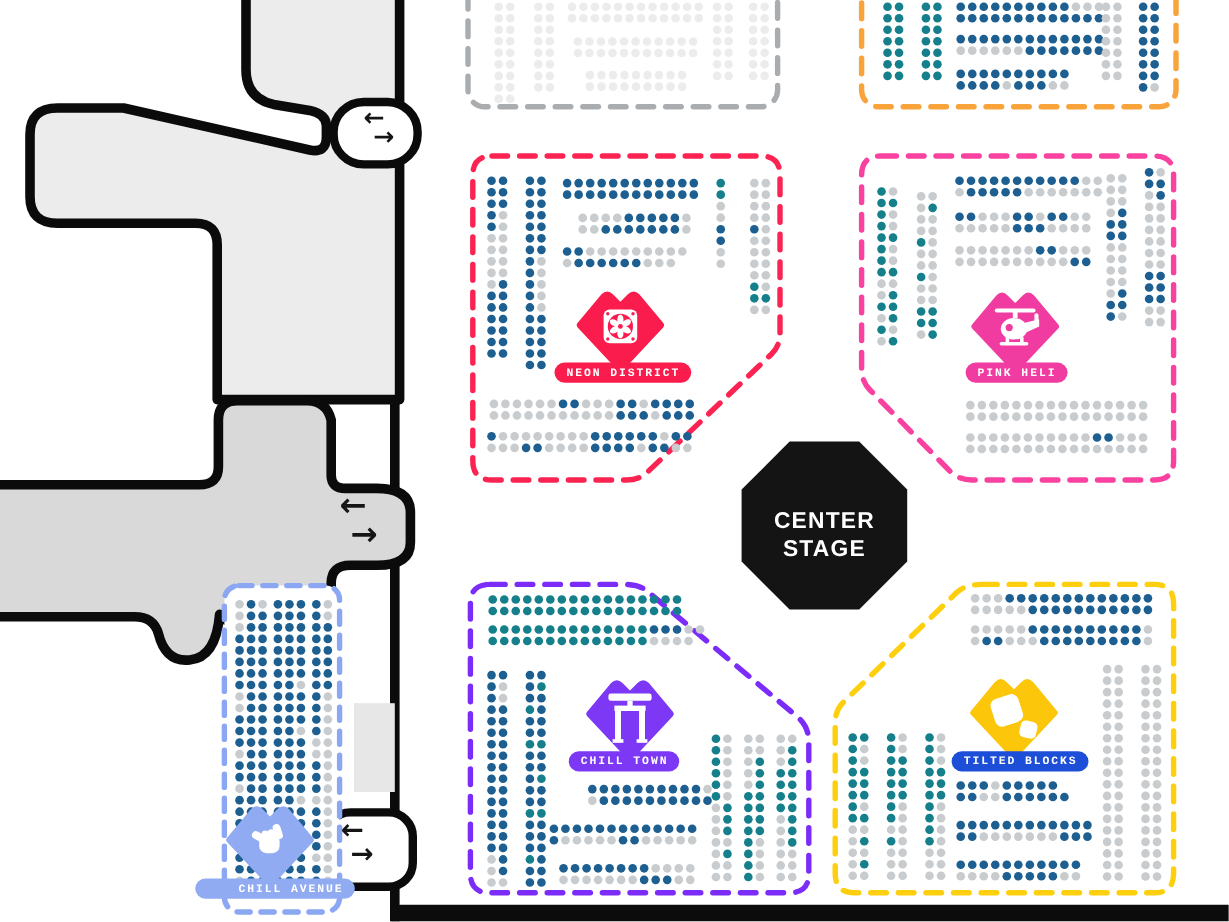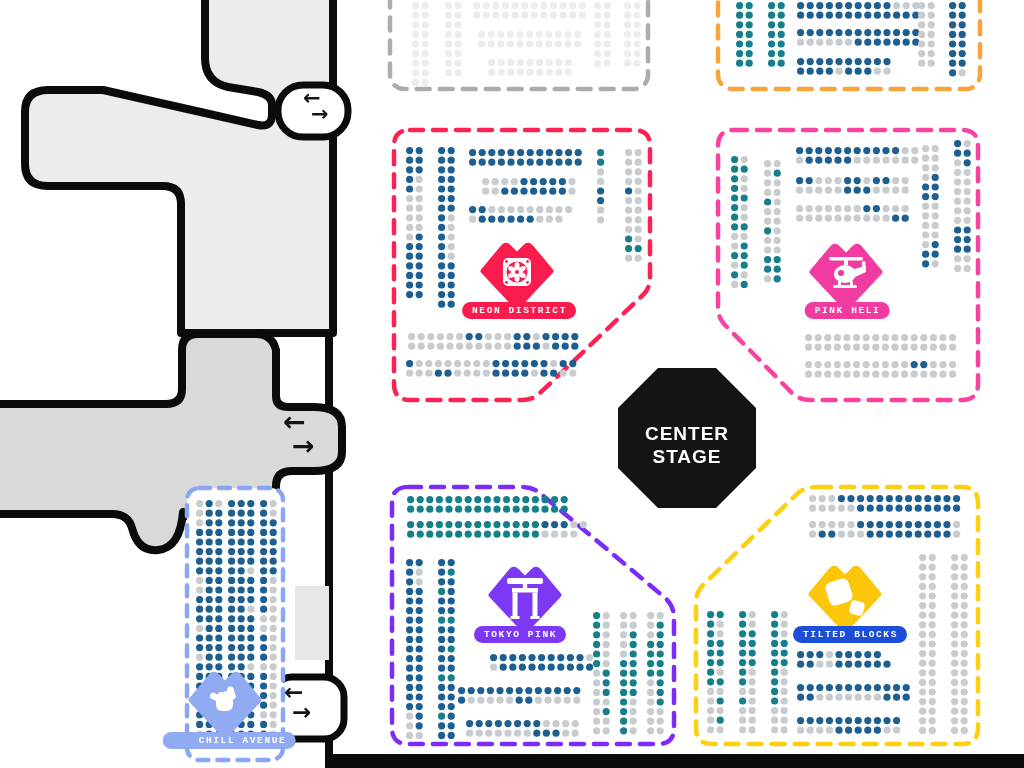--- a/index.html
+++ b/index.html
@@ -1768,16 +1768,16 @@
           </g>
         <g transform="rotate(-18)">
             <rect x="6" y="-14" width="6.5" height="13" rx="3.2"></rect>
           </g>
       </g>
     </g>
   </svg>
 
   <div class="pill" style="left: 519px; top: 302px; background: rgb(251, 28, 78);">NEON DISTRICT</div>
   <div class="pill" style="left: 847px; top: 302px; background: rgb(240, 59, 161);">PINK HELI</div>
-  <div class="pill" style="left: 520px; top: 626px; background: rgb(124, 56, 245);">TOKYO PINK</div>
+  <div class="pill" style="left: 520px; top: 626px; background: rgb(124, 56, 245);">CHILL TOWN</div>
   <div class="pill" style="left: 850px; top: 626px; background: #1d4ed8;">TILTED BLOCKS</div>
   <div class="pill" style="left: 229px; top: 732px; background: rgb(145, 171, 242); padding-left: 36px;">CHILL AVENUE</div>
 </div>
 
 </body></html>

